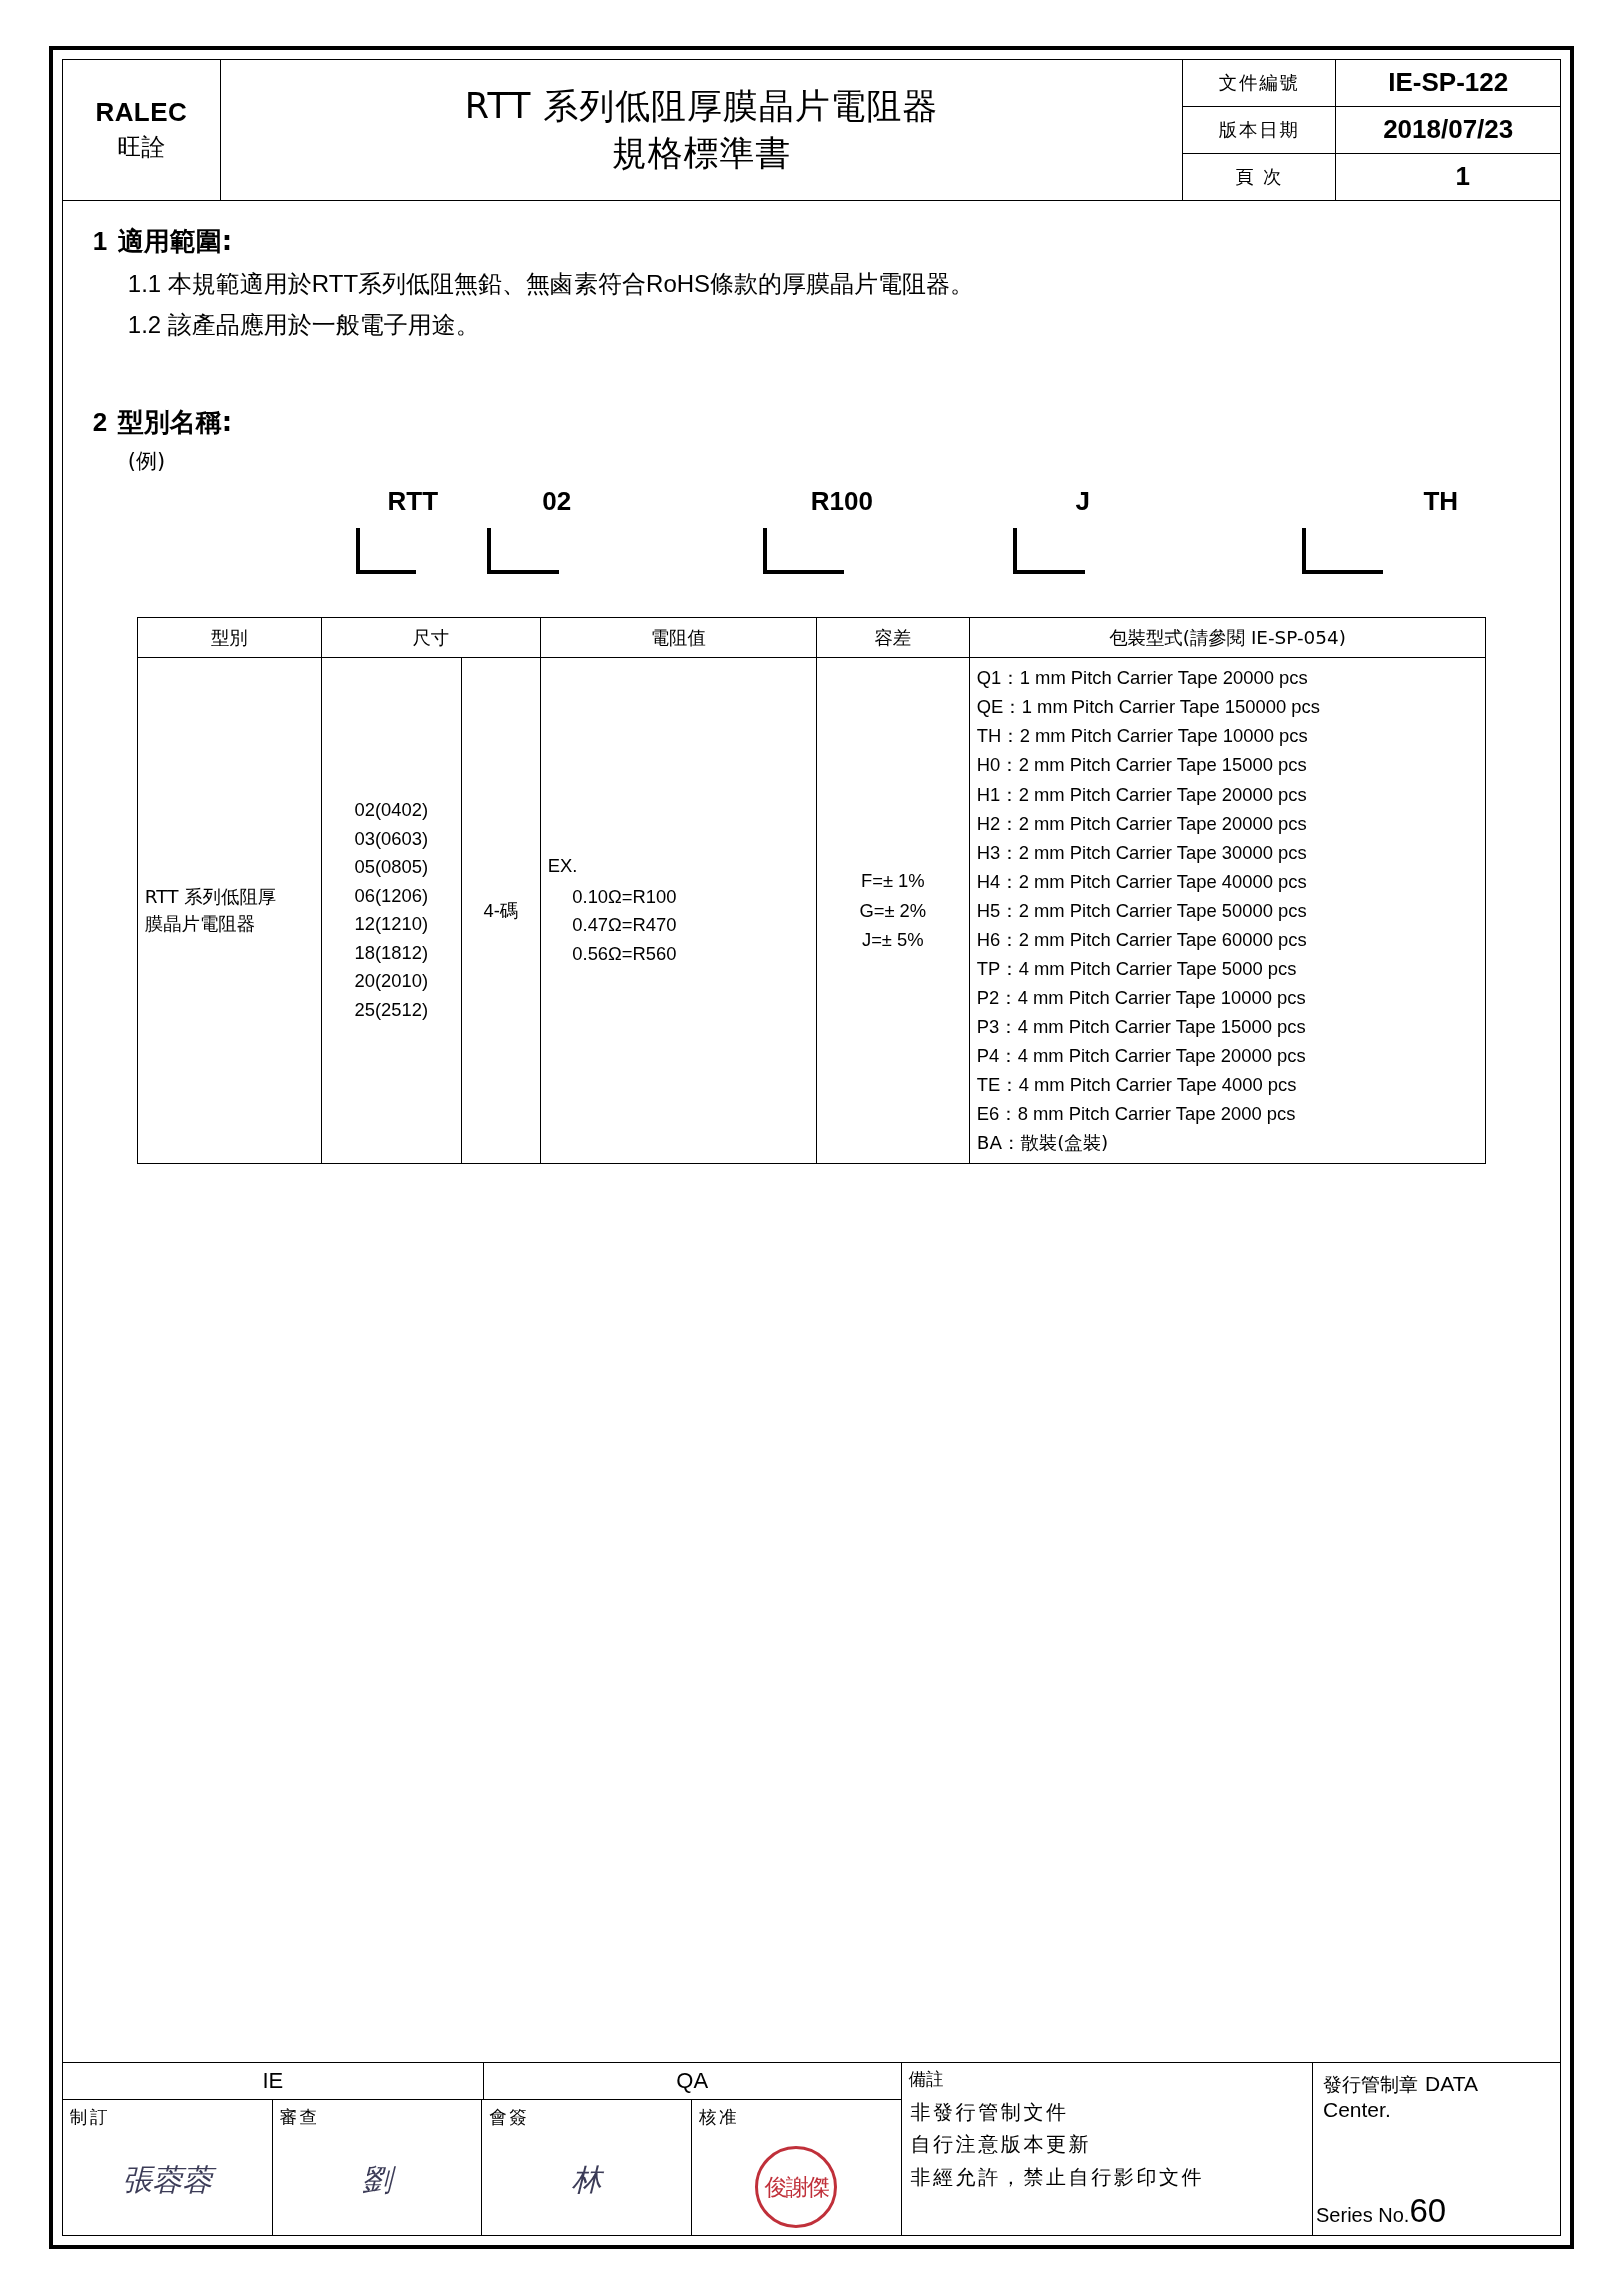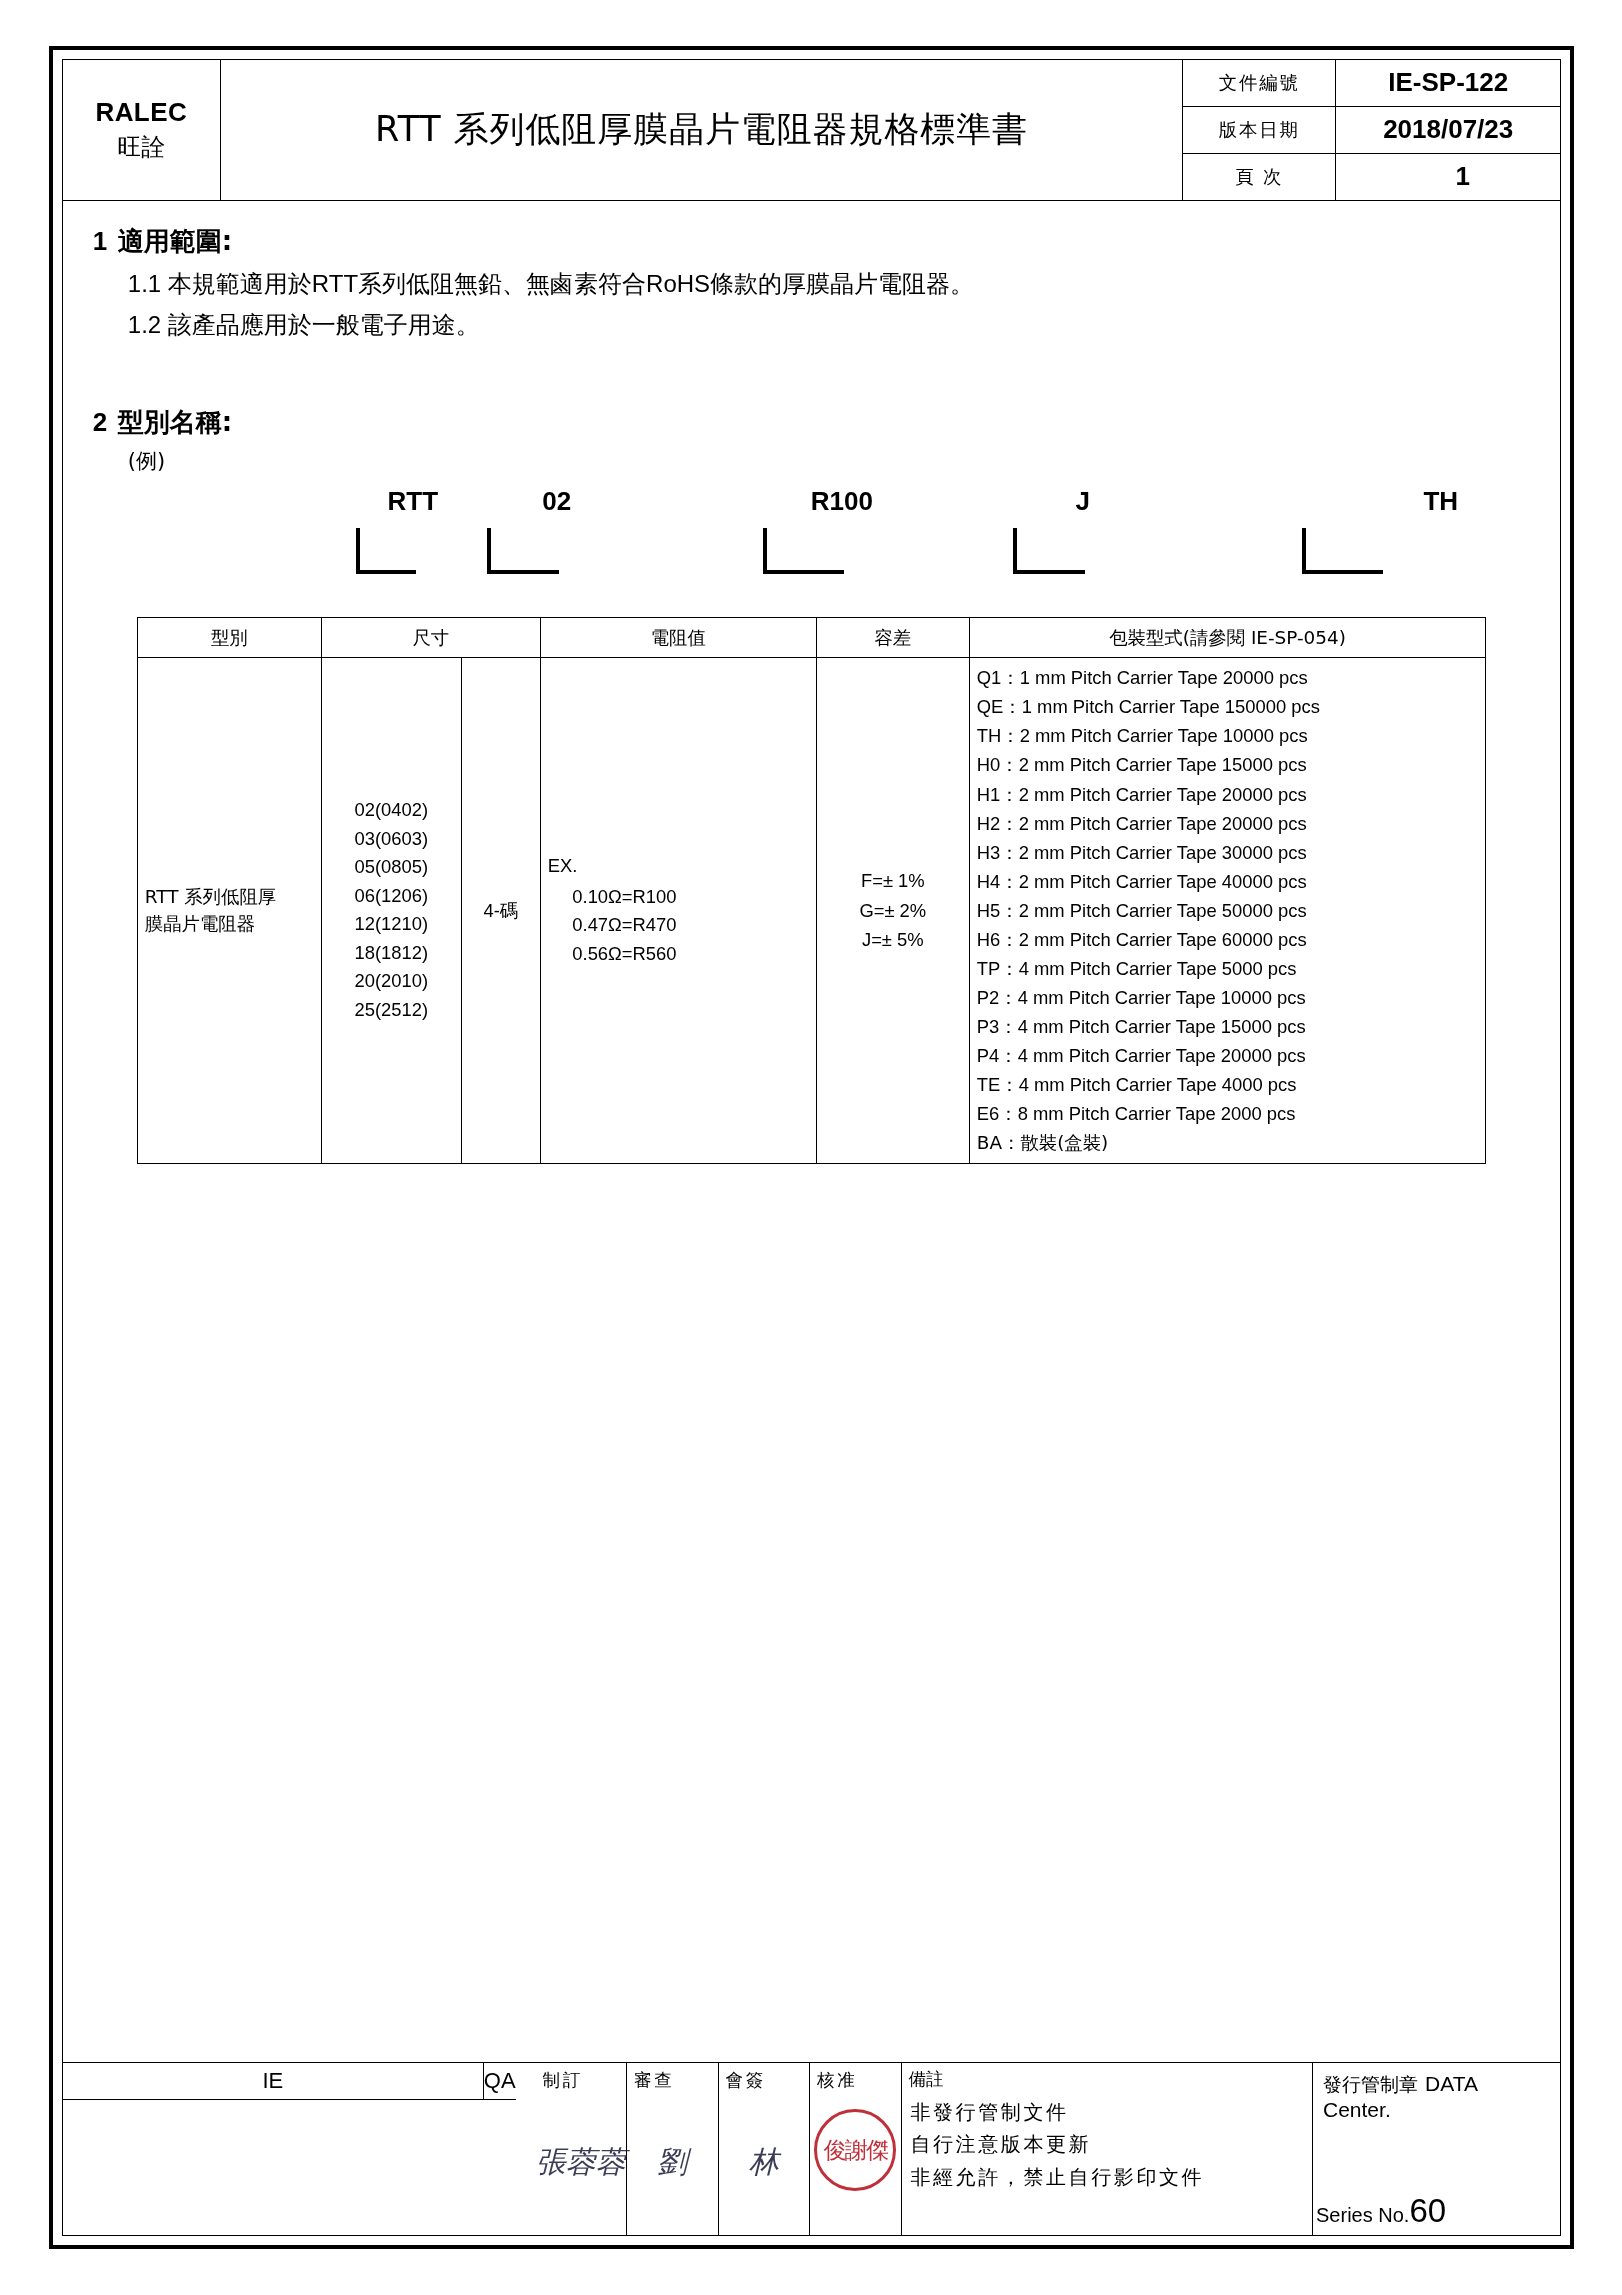--- a/index.html
+++ b/index.html
@@ -64,21 +64,21 @@
   }
   .hdr-logo .brand-cn {
     font-size: 24px;
     font-family: "DejaVu Sans", sans-serif;
     line-height: 1.3;
     margin-top: 3.5px;
   }
   .hdr-title {
     flex: 1 1 auto;
     display: flex;
-    flex-direction: row;
+    flex-direction: column;
     align-items: center;
     justify-content: center;
     border-right: 1.8px solid #000;
     box-sizing: border-box;
     padding: 3.5px 0;
   }
   .hdr-title .line1 {
     font-size: 35px;
     font-family: "DejaVu Sans", sans-serif;
     letter-spacing: 0.9px;
@@ -243,23 +243,23 @@
   .footer {
     flex: 0 0 auto;
     border-top: 1.8px solid #000;
     display: flex;
     height: 173px;
     box-sizing: border-box;
   }
   .f-left {
     width: 841px;
     display: flex;
-    border-right: 1.8px solid #000;
-    box-sizing: border-box;
-    gap: 20px;
+    flex-direction: column;
+    border-right: 1.8px solid #000;
+    box-sizing: border-box;
   }
   .f-left-top {
     height: 37px;
     display: flex;
     border-bottom: 1.8px solid #000;
     box-sizing: border-box;
   }
   .f-left-top .cellA {
     flex: 0 0 421px;
     text-align: center;

